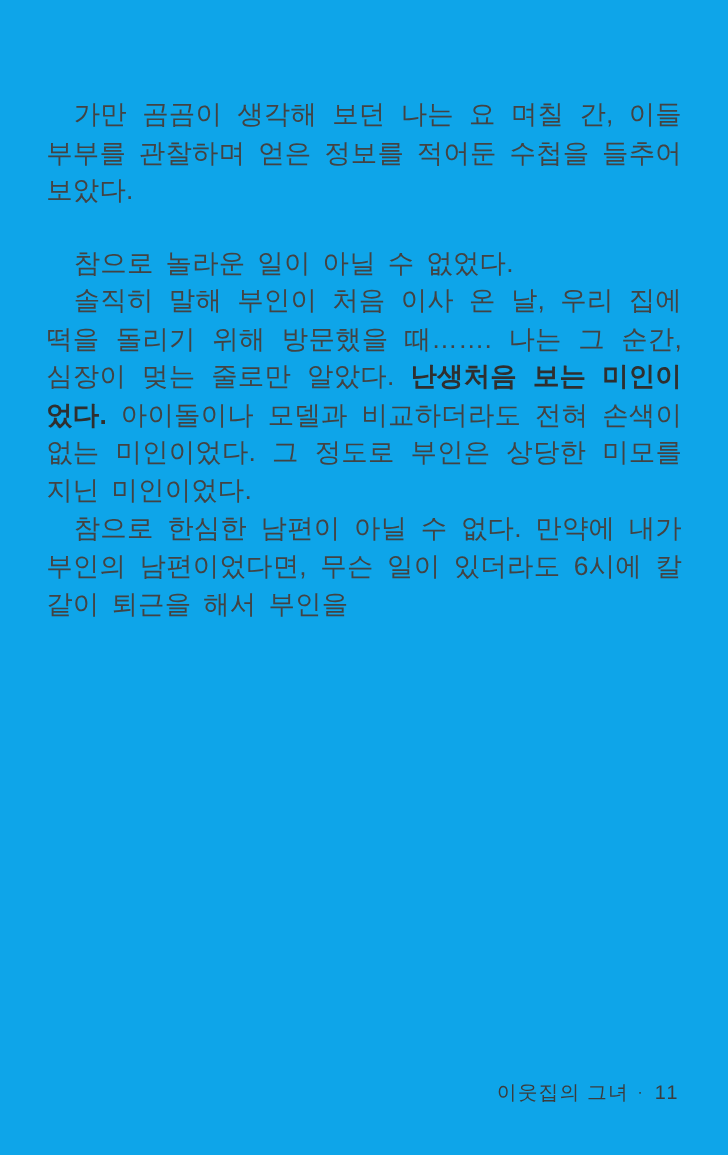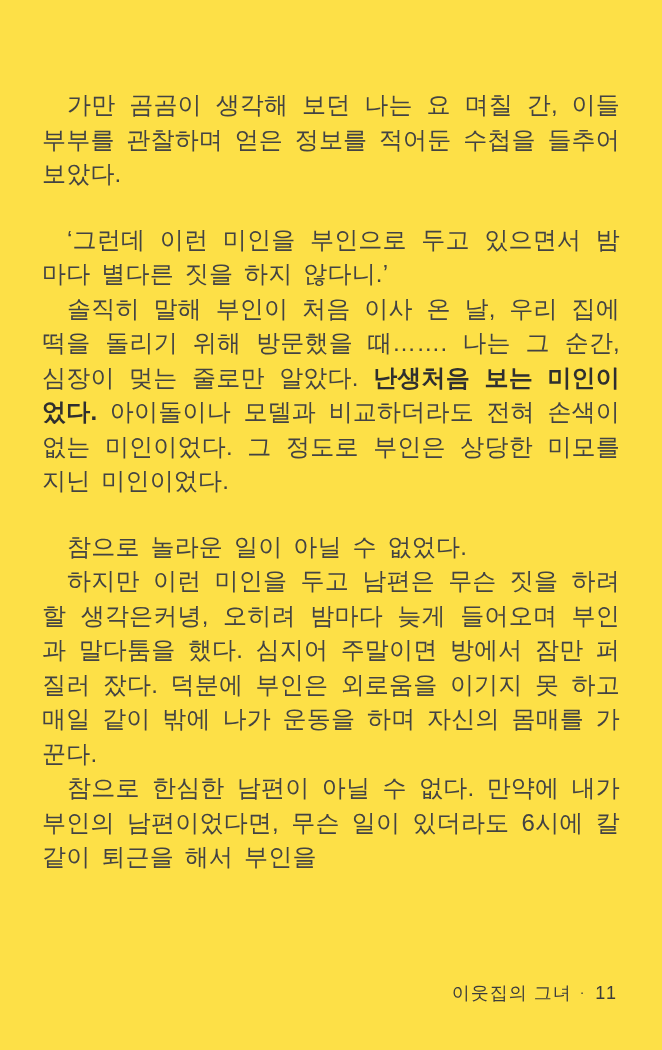--- a/index.html
+++ b/index.html
@@ -5,21 +5,21 @@
   html, body {
     margin: 0;
     padding: 0;
     background: #e8e8e6;
   }
   .page {
     position: relative;
     width: 662px;
     height: 1050px;
     margin: 0 auto;
-    background: #fde047;
+    background: #0ea5e9;
     font-family: "Liberation Sans", "DejaVu Sans", sans-serif;
     color: #434343;
     overflow: hidden;
   }
   .body-text {
     position: absolute;
     left: 42px;
     top: 88px;
     width: 578px;
   }
@@ -59,24 +59,22 @@
     letter-spacing: 2px;
   }
 </style>
 </head>
 <body>
 
 <div class="page">
 
   <div class="body-text">
       <p class="para"><span>가만 곰곰이 생각해 보던 나는 요 며칠 간, 이들 부부를 관찰하며 얻은 정보를 적어둔 수첩을 들추어보았다.</span></p>
-      <p class="para gap"><span>‘그런데 이런 미인을 부인으로 두고 있으면서 밤마다 별다른 짓을 하지 않다니.’</span></p>
+      <p class="para gap"><span>참으로 놀라운 일이 아닐 수 없었다.</span></p>
       <p class="para"><span>솔직히 말해 부인이 처음 이사 온 날, 우리 집에 떡을 돌리기 위해 방문했을 때……. 나는 그 순간, 심장이 멎는 줄로만 알았다. </span><span class="bold">난생처음 보는 미인이었다.</span><span> 아이돌이나 모델과 비교하더라도 전혀 손색이 없는 미인이었다. 그 정도로 부인은 상당한 미모를 지닌 미인이었다.</span></p>
-      <p class="para gap"><span>참으로 놀라운 일이 아닐 수 없었다.</span></p>
-      <p class="para"><span>하지만 이런 미인을 두고 남편은 무슨 짓을 하려 할 생각은커녕, 오히려 밤마다 늦게 들어오며 부인과 말다툼을 했다. 심지어 주말이면 방에서 잠만 퍼질러 잤다. 덕분에 부인은 외로움을 이기지 못 하고 매일 같이 밖에 나가 운동을 하며 자신의 몸매를 가꾼다.</span></p>
       <p class="para"><span>참으로 한심한 남편이 아닐 수 없다. 만약에 내가 부인의 남편이었다면, 무슨 일이 있더라도 6시에 칼같이 퇴근을 해서 부인을</span></p>
     </div>
 
   <div class="footer">
     <span>이웃집의 그녀</span><span class="sep">·</span><span class="pageno">11</span>
   </div>
 
 </div>
 
 </body></html>

